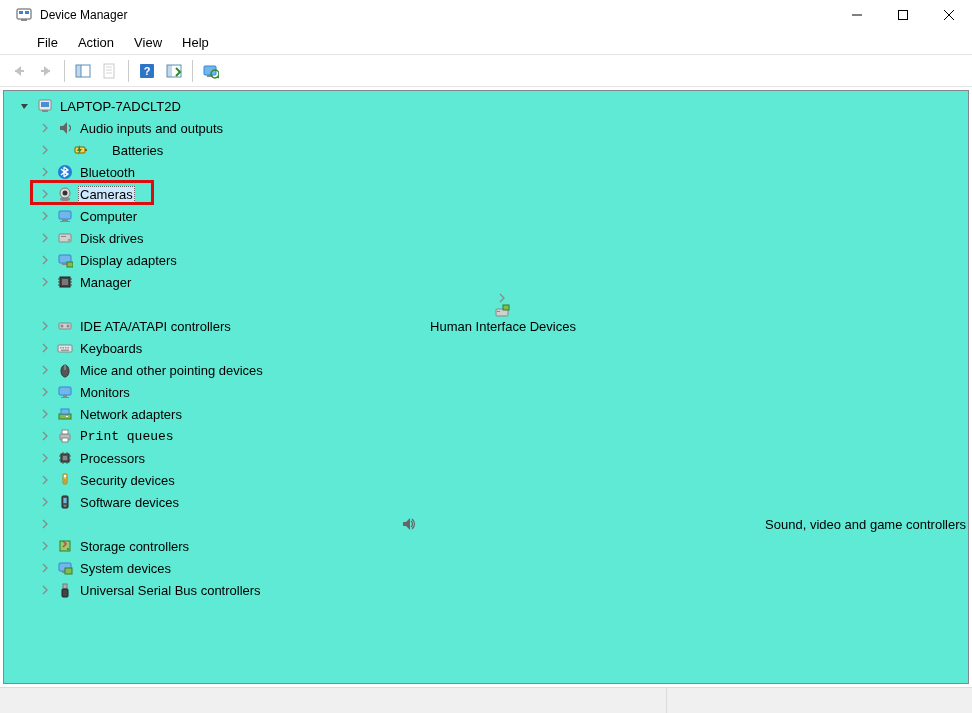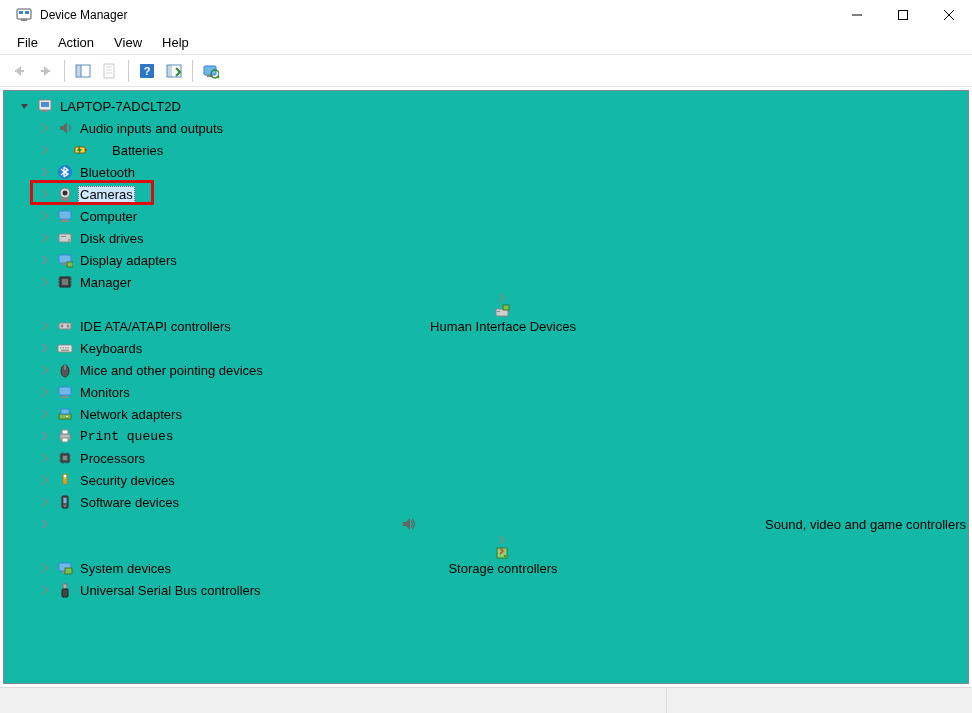--- a/index.html
+++ b/index.html
@@ -30,20 +30,21 @@
     font-size: 10px;
   }
   .winbtn svg { display:block; }
   .menubar {
     height: 24px;
     display: flex;
     align-items: center;
     padding: 0 8px;
     gap: 2px;
     font-size: 13px;
+    margin-left: 20px;
   }
   .menuitem { padding: 2px 9px; }
   .separator-h { height:1px; background:#e5e5e5; }
   .toolbar {
     height: 32px;
     display: flex;
     align-items: center;
     padding: 0 6px;
     gap: 1px;
     border-bottom: 1px solid #e5e5e5;
@@ -59,21 +60,21 @@
     flex: 1;
     padding: 3px;
     overflow: hidden;
     background:#fff;
   }
   .tree-area {
     border: 1px solid #828790;
     height: 100%;
     padding: 4px 0 0 4px;
     overflow: auto;
-    background:#14b8a6;
+    background:#5eead4;
   }
   .tree-row {
     display: flex;
     align-items: center;
     height: 22px;
     font-size: 13px;
     position: relative;
   }
   .expander {
     width: 14px; height: 14px;
@@ -464,21 +465,21 @@
               <path d="M3,1 L7,5 L3,9" fill="none" stroke="#888" stroke-width="1.2"></path>
             </svg>
           </span>
           <span class="node-icon">
             <svg width="16" height="16">
               <use href="#sound-icon"></use>
             </svg>
           </span>
           <span class="node-label">Sound, video and game controllers</span>
         </div>
-        <div class="tree-row row-child" style="position: relative; flex-direction: column;">
+        <div class="tree-row row-child" style="position: relative;">
           <span class="expander">
             <svg width="10" height="10">
               <path d="M3,1 L7,5 L3,9" fill="none" stroke="#888" stroke-width="1.2"></path>
             </svg>
           </span>
           <span class="node-icon">
             <svg width="16" height="16">
               <use href="#storage-icon"></use>
             </svg>
           </span>

